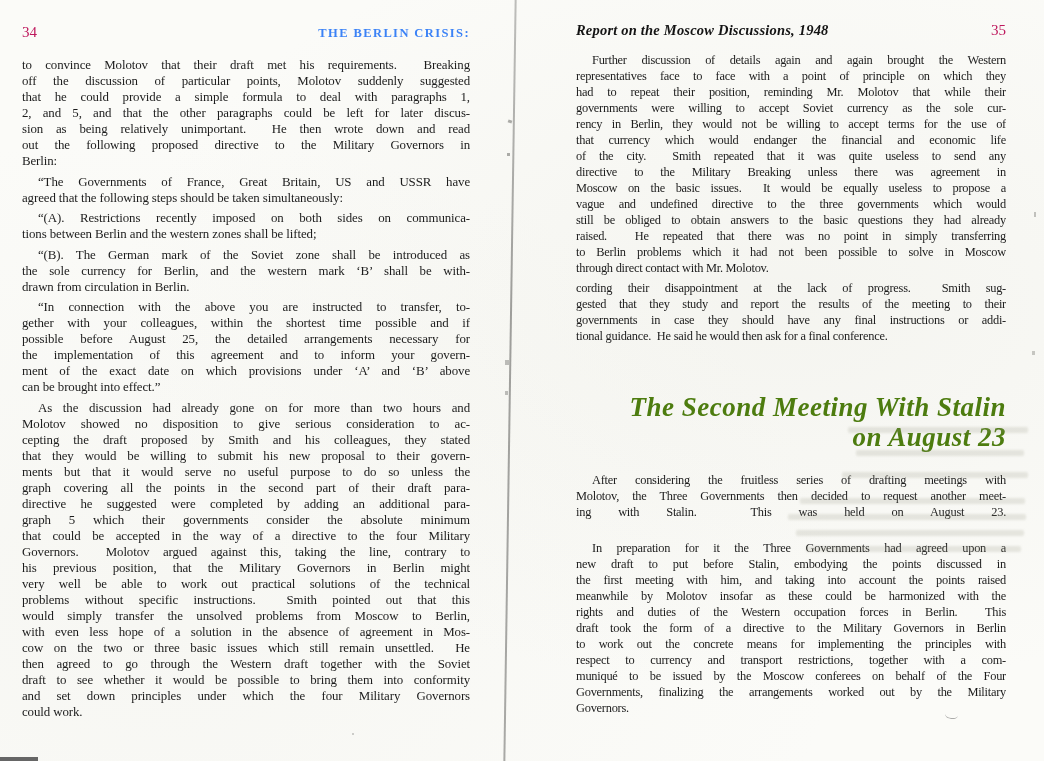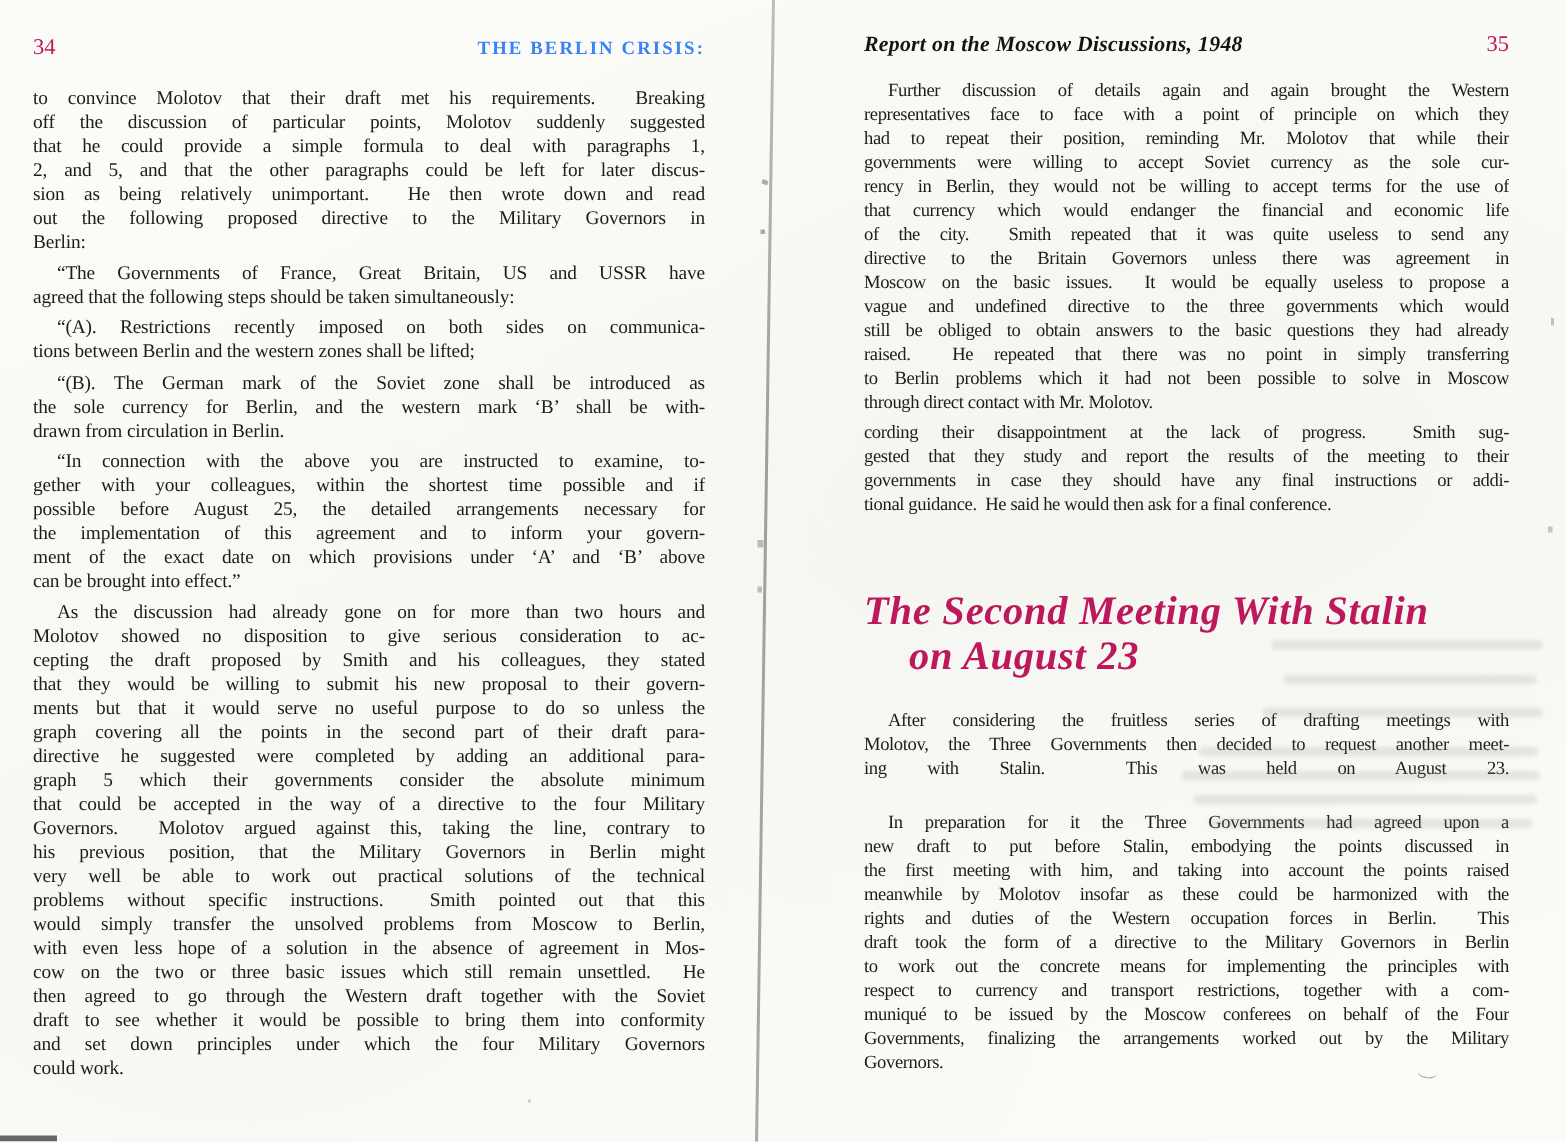--- a/index.html
+++ b/index.html
@@ -43,21 +43,22 @@
   .page-left  .line { font-size:12.9px; letter-spacing:-0.1px; }
   .page-right .line { font-size:12.4px; letter-spacing:-0.25px; }
   .line.last { text-align-last:left; }
   .line.first-indent { text-indent:16px; }
 
   .section-heading {
     margin:48px 0 20px 0; padding:0;
     font-family:"Liberation Serif", serif;
     font-style:italic; font-weight:bold;
     font-size:27px; line-height:30px; letter-spacing:.5px;
-    color:#be185d;
+    color:#4d7c0f;
+    text-align:right;
   }
   .section-heading .h-line2 { display:block; padding-left:30px; }
   .section-heading .h-line1 { display:block; }
 
   
   .gutter-line {
     position:absolute; left:509px; top:-6px; height:774px; width:1.6px;
     background:linear-gradient(#b3b3b0, #8e8e8b 40%, #9b9b98);
     transform:rotate(0.85deg); opacity:.85;
   }
@@ -123,21 +124,21 @@
         <div class="para">
           <div class="line first-indent">“(A). Restrictions recently imposed on both sides on communica-</div>
           <div class="line last">tions between Berlin and the western zones shall be lifted;</div>
         </div>
         <div class="para">
           <div class="line first-indent">“(B). The German mark of the Soviet zone shall be introduced as</div>
           <div class="line">the sole currency for Berlin, and the western mark ‘B’ shall be with-</div>
           <div class="line last">drawn from circulation in Berlin.</div>
         </div>
         <div class="para">
-          <div class="line first-indent">“In connection with the above you are instructed to examine, to-</div>
+          <div class="line first-indent">“In connection with the above you are instructed to transfer, to-</div>
           <div class="line">gether with your colleagues, within the shortest time possible and if</div>
           <div class="line">possible before August 25, the detailed arrangements necessary for</div>
           <div class="line">the implementation of this agreement and to inform your govern-</div>
           <div class="line">ment of the exact date on which provisions under ‘A’ and ‘B’ above</div>
           <div class="line last">can be brought into effect.”</div>
         </div>
         <div class="para">
           <div class="line first-indent">As the discussion had already gone on for more than two hours and</div>
           <div class="line">Molotov showed no disposition to give serious consideration to ac-</div>
           <div class="line">cepting the draft proposed by Smith and his colleagues, they stated</div>
@@ -171,21 +172,21 @@
     </div>
     <div class="body" id="right-body-top">
         <div class="para">
           <div class="line first-indent">Further discussion of details again and again brought the Western</div>
           <div class="line">representatives face to face with a point of principle on which they</div>
           <div class="line">had to repeat their position, reminding Mr. Molotov that while their</div>
           <div class="line">governments were willing to accept Soviet currency as the sole cur-</div>
           <div class="line">rency in Berlin, they would not be willing to accept terms for the use of</div>
           <div class="line">that currency which would endanger the financial and economic life</div>
           <div class="line">of the city.&nbsp; Smith repeated that it was quite useless to send any</div>
-          <div class="line">directive to the Britain Governors unless there was agreement in</div>
+          <div class="line">directive to the Military Breaking unless there was agreement in</div>
           <div class="line">Moscow on the basic issues.&nbsp; It would be equally useless to propose a</div>
           <div class="line">vague and undefined directive to the three governments which would</div>
           <div class="line">still be obliged to obtain answers to the basic questions they had already</div>
           <div class="line">raised.&nbsp; He repeated that there was no point in simply transferring</div>
           <div class="line">to Berlin problems which it had not been possible to solve in Moscow</div>
           <div class="line last">through direct contact with Mr. Molotov.</div>
         </div>
         <div class="para">
           <div class="line">cording their disappointment at the lack of progress.&nbsp; Smith sug-</div>
           <div class="line">gested that they study and report the results of the meeting to their</div>

